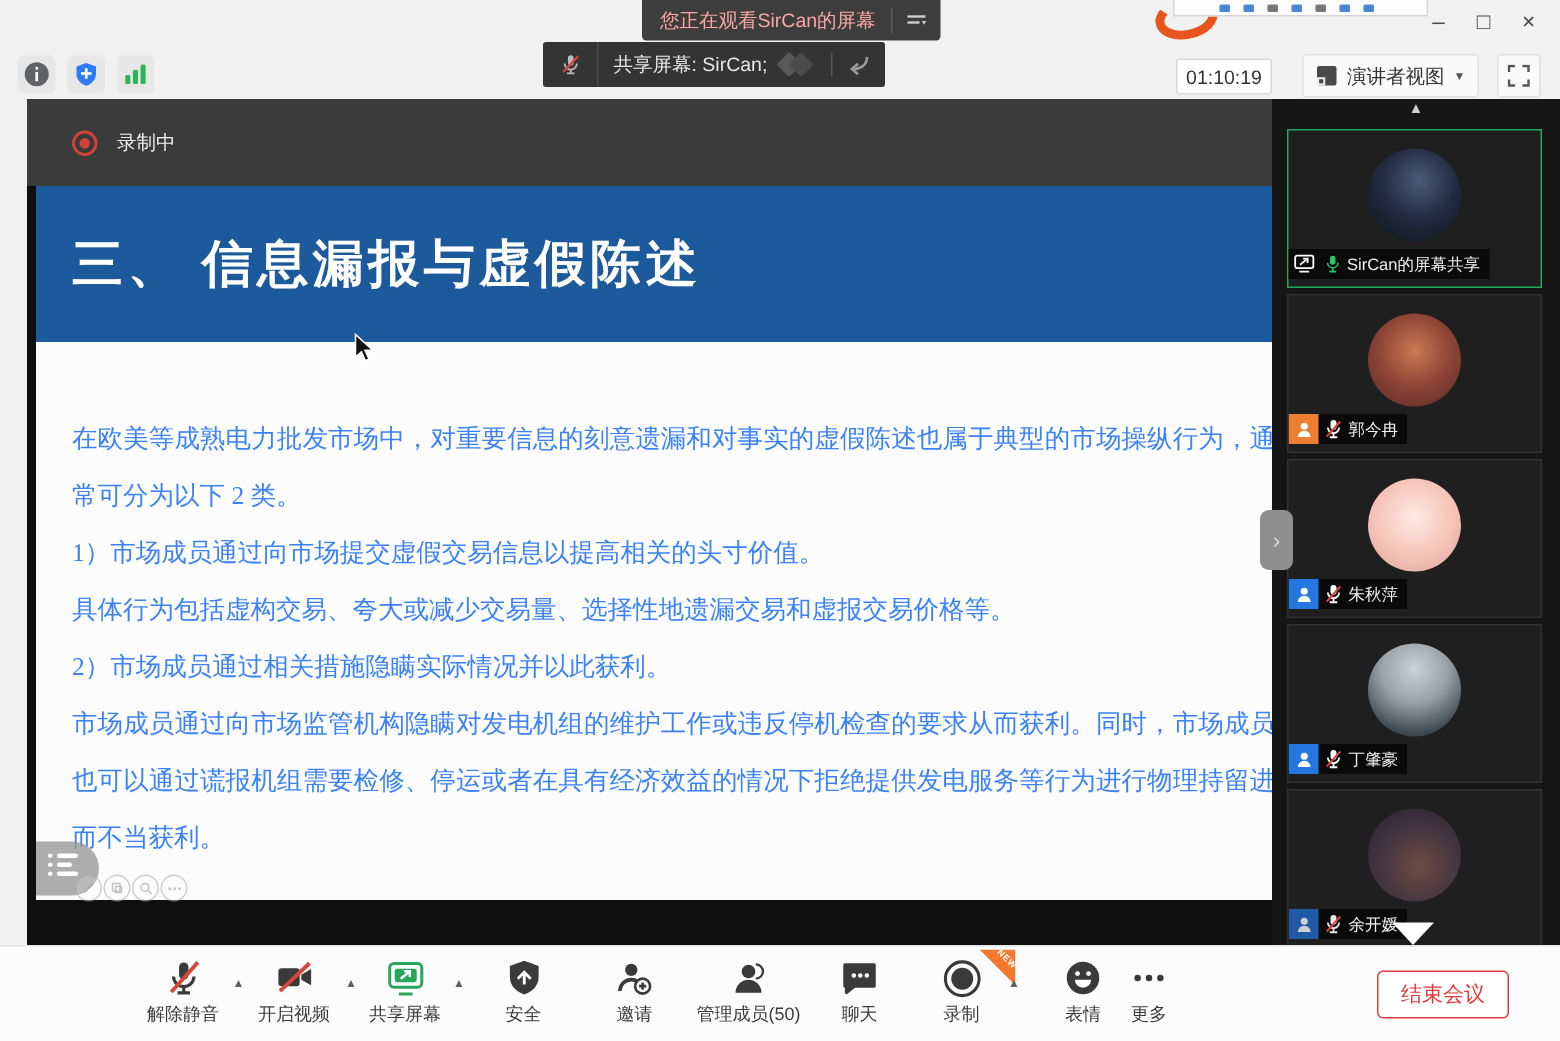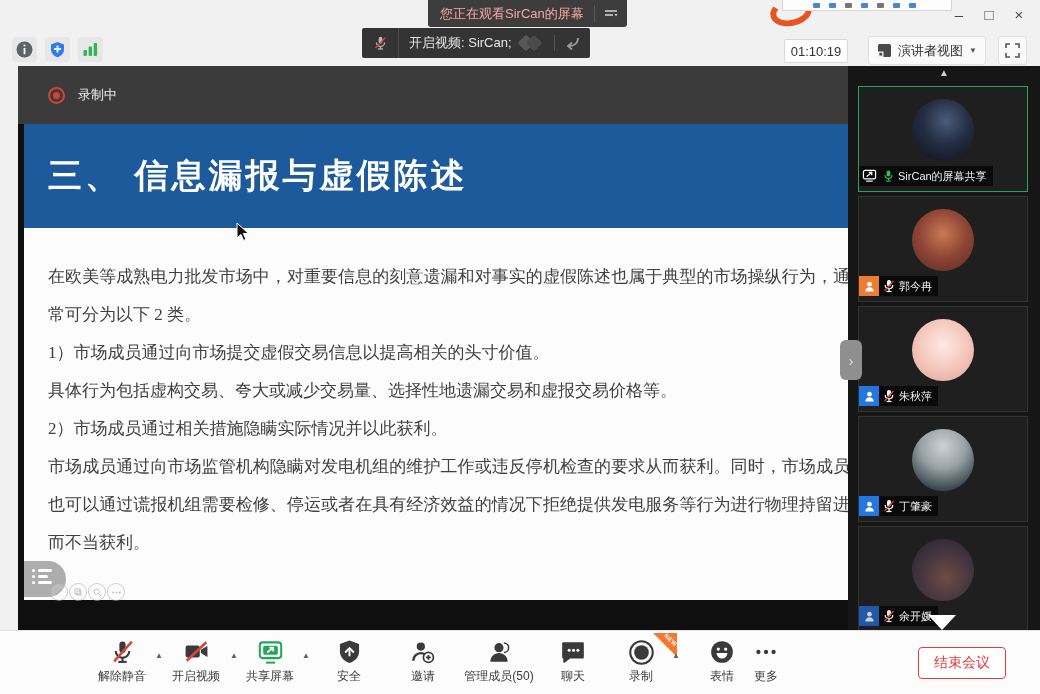--- a/index.html
+++ b/index.html
@@ -37,21 +37,21 @@
   
   .main{position:absolute;left:0;top:66px;width:848px;height:564px;background:#0f0f0f;margin-left:18px;}
   .rec-bar{position:absolute;left:0;top:0;width:848px;height:58px;background:#3b3b3b;display:flex;align-items:center;}
   .rec-dot{width:13px;height:13px;border:2px solid #cf4436;border-radius:50%;margin-left:30px;display:flex;align-items:center;justify-content:center;}
   .rec-dot i{width:7px;height:7px;background:#cf4436;border-radius:50%;}
   .rec-label{color:#efefef;font-size:13px;margin-left:13px;}
 
   .slide{position:absolute;left:6px;top:58px;width:842px;height:476px;background:#fcfcfc;}
   .banner{height:104px;background:#1d5a9b;display:flex;align-items:center;}
   .banner h1{margin:0;padding-left:24px;color:#ffffff;font-size:34px;font-weight:bold;letter-spacing:3px;}
-  .slide-body{padding:30px 16px 0 24px;font-family:"Liberation Serif","DejaVu Serif",serif;font-size:17px;color:#404040;line-height:38px;text-align:justify;}
+  .slide-body{padding:46px 16px 0 24px;font-family:"Liberation Serif","DejaVu Serif",serif;font-size:17px;color:#3b82f6;line-height:38px;text-align:justify;}
   .slide-body p{margin:0;}
 
   .presenter{position:absolute;left:0;top:437px;width:130px;height:40px;}
   .pres-blob{position:absolute;left:0;top:0;width:42px;height:36px;background:rgba(150,150,150,0.78);border-radius:0 18px 18px 0;padding:8px 0 0 8px;box-sizing:border-box;}
   .pres-blob .row{display:flex;align-items:center;gap:3px;margin-bottom:3px;}
   .pres-blob .dot{width:3px;height:3px;background:#fff;border-radius:50%;}
   .pres-blob .bar{height:3px;background:#fff;border-radius:2px;}
   .pres-circ{position:absolute;top:22px;width:16px;height:16px;border:1px solid rgba(170,170,170,0.8);border-radius:50%;background:rgba(255,255,255,0.25);display:flex;align-items:center;justify-content:center;opacity:0.7;}
 
   .chevron-tab{position:absolute;left:822px;top:274px;width:22px;height:40px;background:#8f8f8f;border-radius:6px;display:flex;align-items:center;justify-content:center;color:#dcdcdc;font-size:15px;z-index:5;}
@@ -125,21 +125,21 @@
     <div class="notif-b">
       <span class="mic-seg">
         <svg width="15" height="16" viewBox="0 0 24 24">
           <rect x="9" y="2" width="6" height="11" rx="3" fill="#b9b9b9"></rect>
           <path d="M5.5 11c0 3.6 2.9 6.5 6.5 6.5s6.5-2.9 6.5-6.5" stroke="#b9b9b9" stroke-width="2" fill="none"></path>
           <line x1="12" y1="17.5" x2="12" y2="21" stroke="#b9b9b9" stroke-width="2"></line>
           <line x1="8" y1="21.5" x2="16" y2="21.5" stroke="#b9b9b9" stroke-width="2"></line>
           <line x1="4" y1="20" x2="20" y2="3" stroke="#d8453a" stroke-width="2.2"></line>
         </svg>
       </span>
-      <span class="txt">开启视频: SirCan;</span>
+      <span class="txt">共享屏幕: SirCan;</span>
       <span class="diamond d1"></span>
       <span class="diamond d2"></span>
       <span class="vdiv"></span>
       <span class="reply">
         <svg width="16" height="14" viewBox="0 0 16 14">
           <path d="M14 2c0 6-5 8-9 8" stroke="#9a9a9a" stroke-width="1.8" fill="none"></path>
           <polyline points="8,6.5 4,10 8,13.5" stroke="#9a9a9a" stroke-width="1.8" fill="none"></polyline>
         </svg>
       </span>
     </div>

